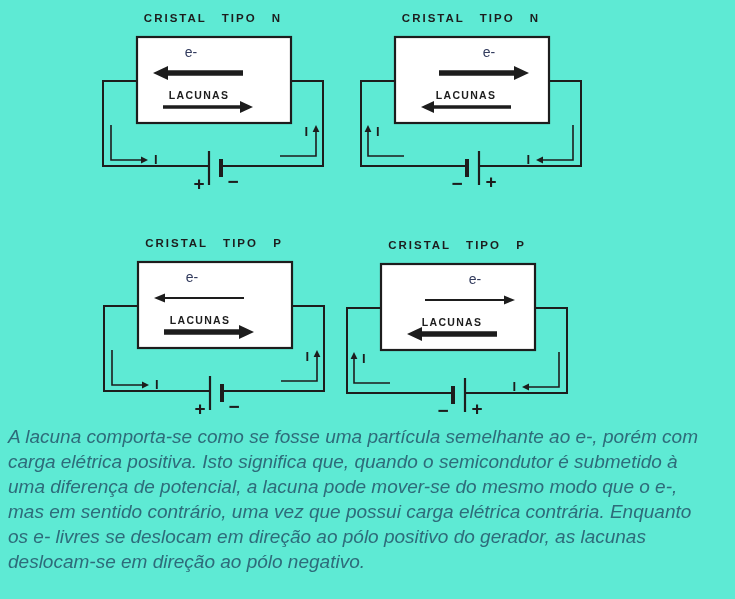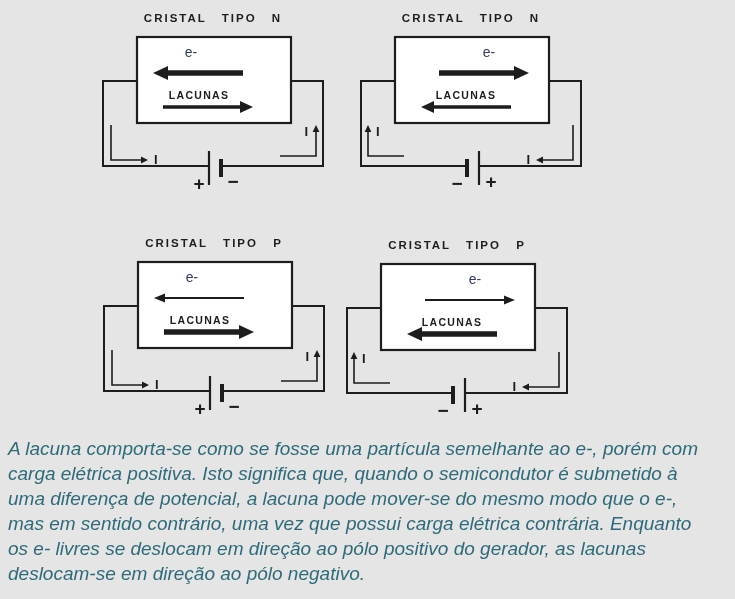--- a/index.html
+++ b/index.html
@@ -6,35 +6,35 @@
   .stage{
     position:relative;width:735px;height:599px;background:#ffffff;overflow:hidden;
     font-family:"Liberation Sans",sans-serif;
   }
   .diagram{position:absolute;width:235px;height:200px;}
   #d0{left:96px;top:0;}
   #d1{left:354px;top:0;}
   #d2{left:97px;top:225px;}
   #d3{left:340px;top:227px;}
   .paragraph{
-    position:absolute;left:8px;top:436px;width:718px;margin:0;
+    position:absolute;left:8px;top:424px;width:718px;margin:0;
     font:italic 19px/25px "Liberation Sans",sans-serif;
     white-space:pre-line;
   }
   
   .t-title{font-family:"Liberation Sans",sans-serif;font-weight:bold;font-size:11.5px;letter-spacing:2px;word-spacing:10px;}
   .t-lacunas{font-family:"Liberation Sans",sans-serif;font-weight:bold;font-size:10.5px;letter-spacing:1.3px;}
   .t-e{font-family:"Liberation Sans",sans-serif;font-size:14px;}
   .t-sign{font-family:"Liberation Sans",sans-serif;font-weight:bold;font-size:19px;}
   .t-i{font-family:"Liberation Sans",sans-serif;font-weight:bold;font-size:13px;}
 </style>
 </head>
 <body>
 
-<div class="stage" style="background: #e5e5e5;">
+<div class="stage" style="background: #5eead4;">
   <div class="diagram" id="d0"><svg viewBox="0 0 235 200" width="235" height="200">
         <text x="117" y="22" class="t-title" text-anchor="middle" fill="#1d1d1d">CRISTAL TIPO N</text>
         <rect x="41" y="37" width="154" height="86" fill="#fff" stroke="#1d1d1d" stroke-width="2.2"></rect>
         <path d="M41 81 H7 V166 H113 M125 166 H227 V81 H195" fill="none" stroke="#1d1d1d" stroke-width="2"></path>
         <line x1="113" y1="151" x2="113" y2="185" stroke="#1d1d1d" stroke-width="2.2"></line>
         <line x1="125" y1="159" x2="125" y2="177" stroke="#1d1d1d" stroke-width="4"></line>
         <text x="103" y="190" class="t-sign" text-anchor="middle" fill="#1d1d1d">+</text>
         <text x="137" y="188" class="t-sign" text-anchor="middle" fill="#1d1d1d">−</text>
         <line x1="147" y1="73" x2="72" y2="73" stroke="#1d1d1d" stroke-width="5.5"></line>
         <polygon points="57,73 72,66 72,80" fill="#1d1d1d"></polygon>

